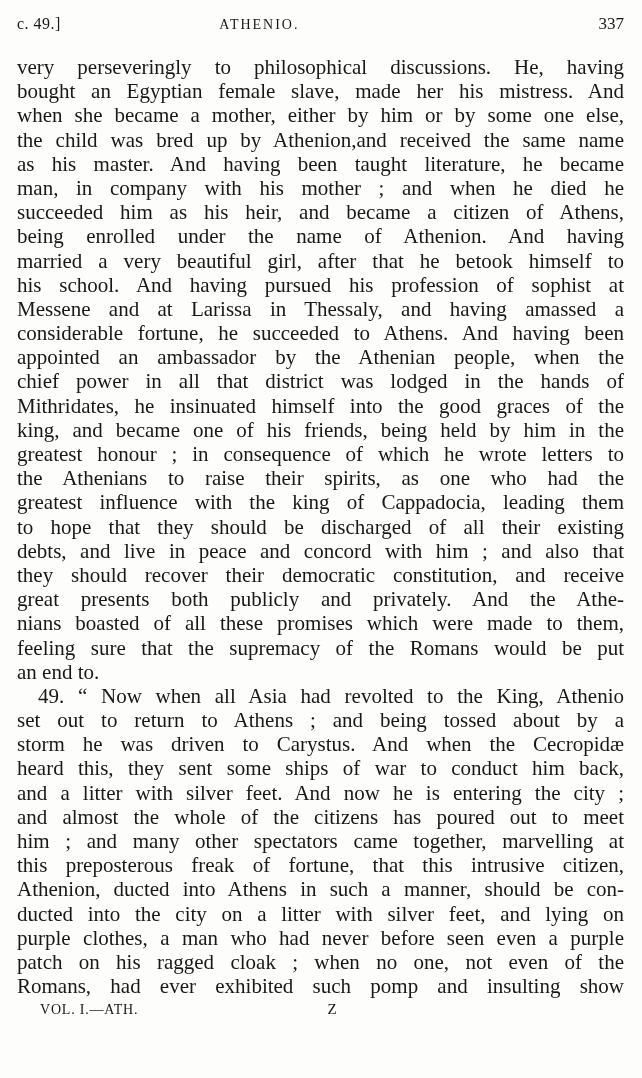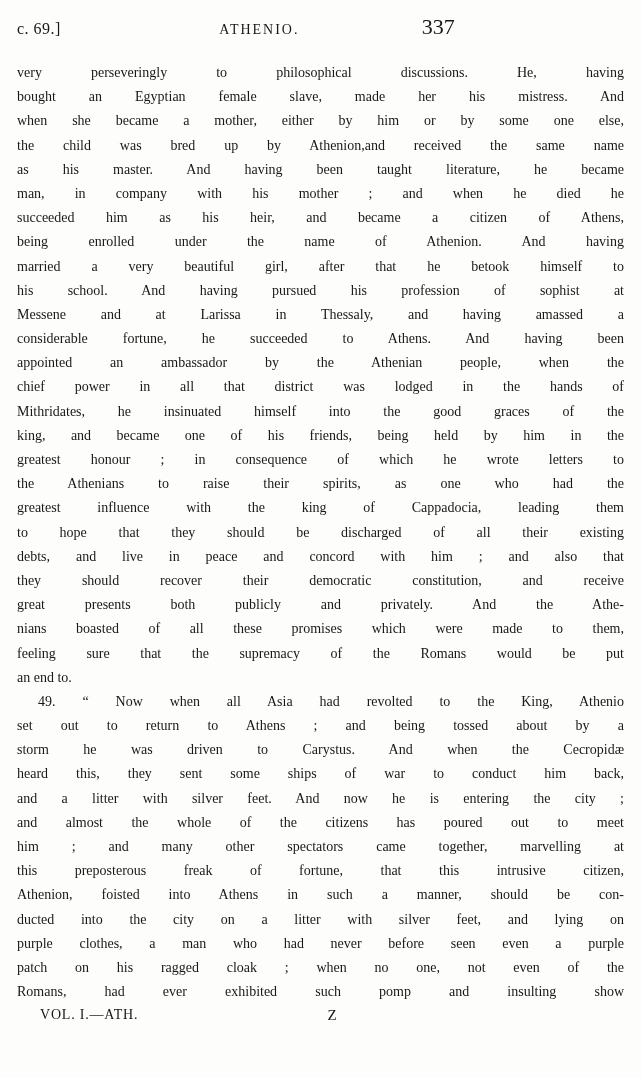--- a/index.html
+++ b/index.html
@@ -18,49 +18,49 @@
     font-family: "Liberation Serif", "DejaVu Serif", serif;
     overflow: hidden;
   }
   .running-head {
     display: flex;
     align-items: baseline;
     margin-bottom: 21px;
   }
   .rh-left  { flex: 1; font-size: 16px; letter-spacing: 0.5px; }
   .rh-center{ flex: 1; font-size: 14px; letter-spacing: 2px; }
-  .rh-right { flex: 1; text-align: left; font-size: 22px; }
+  .rh-right { flex: 1; text-align: right; font-size: 17px; }
   .body-text {
-    font-size: 14px;
+    font-size: 21px;
   }
   .line {
     height: 24.2px;
     line-height: 24.2px;
     text-align: justify;
     text-align-last: justify;
     overflow: hidden;
   }
   .line.para-end { text-align-last: left; }
   .line.indent   { text-indent: 21px; }
   .footer {
     display: flex;
-    align-items: flex-start;
+    align-items: center;
     margin-top: 3px;
     font-size: 14px;
   }
   .f-left   { flex: 1; padding-left: 23px; letter-spacing: 0.8px; }
   .f-center { flex: 0 0 auto; font-size: 15px; }
   .f-right  { flex: 1; }
 </style>
 </head>
 <body>
 
 <div class="page">
   <div class="running-head">
-    <span class="rh-left">c. 69.]</span>
+    <span class="rh-left">c. 49.]</span>
     <span class="rh-center">ATHENIO.</span>
     <span class="rh-right">337</span>
   </div>
 
   <div class="body-text">
       <div class="line">very perseveringly to philosophical discussions. He, having</div>
       <div class="line">bought an Egyptian female slave, made her his mistress. And</div>
       <div class="line">when she became a mother, either by him or by some one else,</div>
       <div class="line">the child was bred up by Athenion,and received the same name</div>
       <div class="line">as his master. And having been taught literature, he became</div>
@@ -86,21 +86,21 @@
       <div class="line">feeling sure that the supremacy of the Romans would be put</div>
       <div class="line para-end">an end to.</div>
       <div class="line indent">49. “ Now when all Asia had revolted to the King, Athenio</div>
       <div class="line">set out to return to Athens ; and being tossed about by a</div>
       <div class="line">storm he was driven to Carystus. And when the Cecropidæ</div>
       <div class="line">heard this, they sent some ships of war to conduct him back,</div>
       <div class="line">and a litter with silver feet. And now he is entering the city ;</div>
       <div class="line">and almost the whole of the citizens has poured out to meet</div>
       <div class="line">him ; and many other spectators came together, marvelling at</div>
       <div class="line">this preposterous freak of fortune, that this intrusive citizen,</div>
-      <div class="line">Athenion, foisted into Athens in such a manner, should be con-</div>
+      <div class="line">Athenion, ducted into Athens in such a manner, should be con-</div>
       <div class="line">ducted into the city on a litter with silver feet, and lying on</div>
       <div class="line">purple clothes, a man who had never before seen even a purple</div>
       <div class="line">patch on his ragged cloak ; when no one, not even of the</div>
       <div class="line">Romans, had ever exhibited such pomp and insulting show</div>
     </div>
 
   <div class="footer">
     <span class="f-left">VOL. I.—ATH.</span>
     <span class="f-center">Z</span>
     <span class="f-right"></span>

